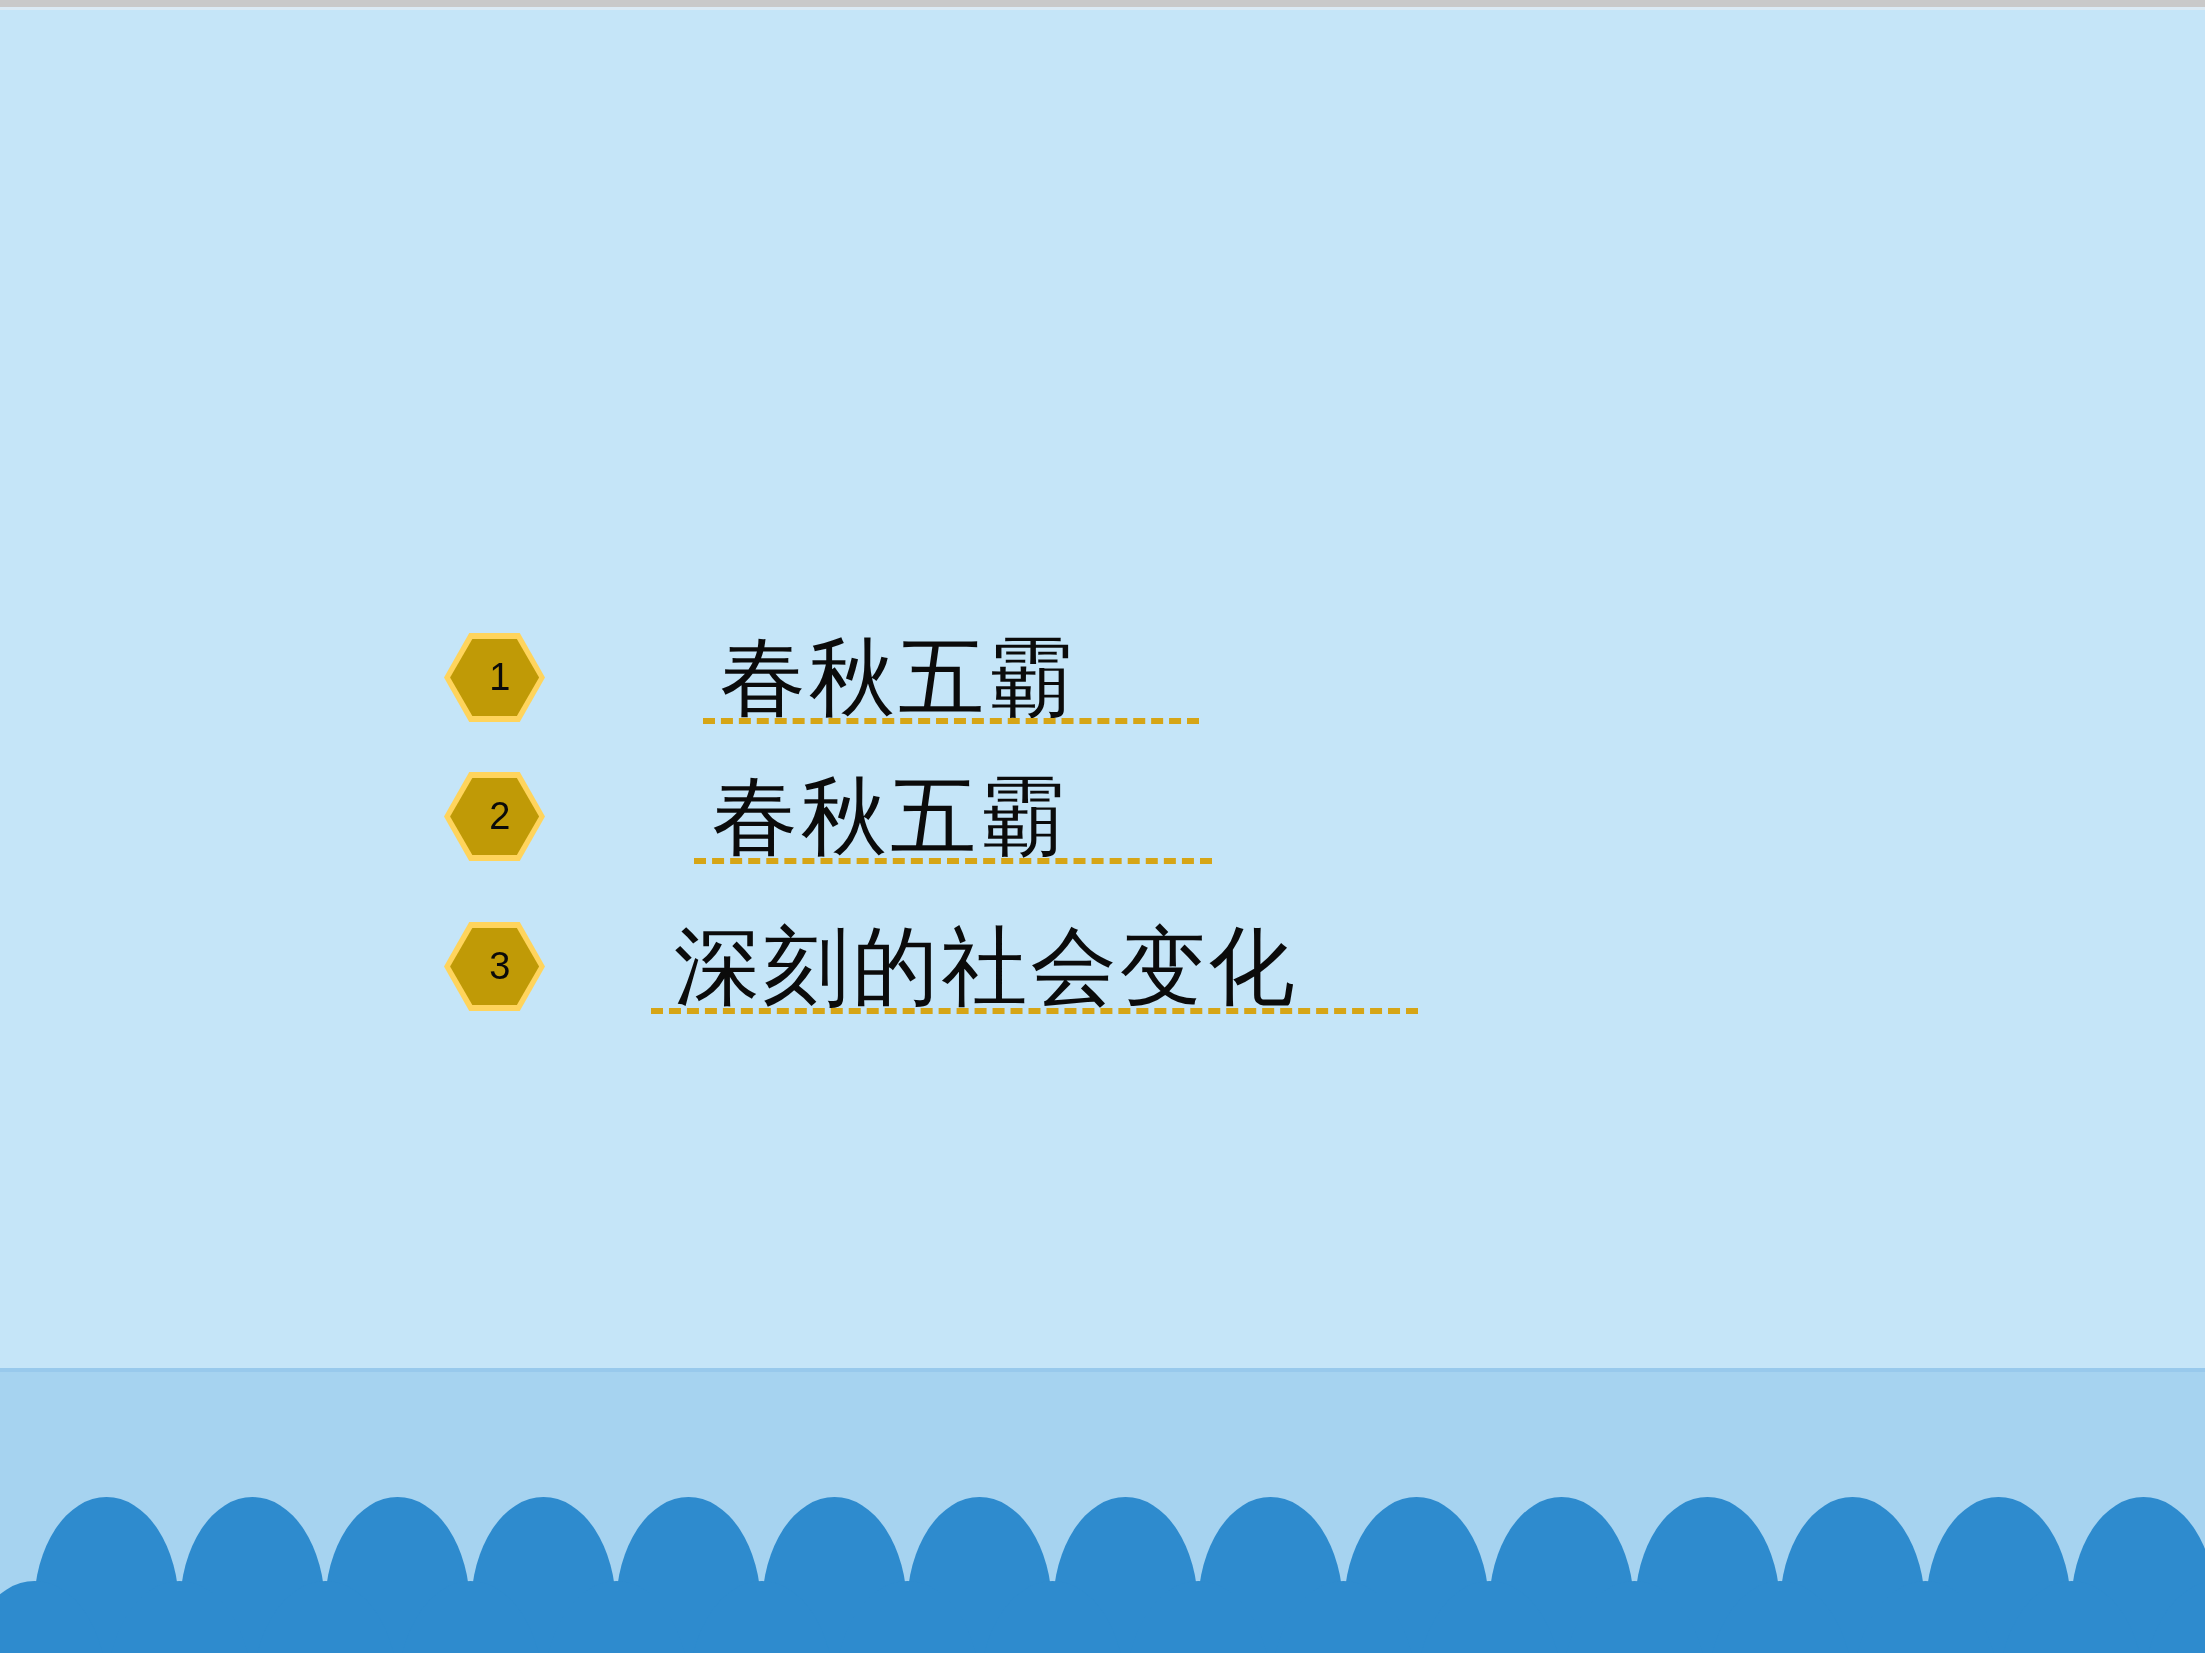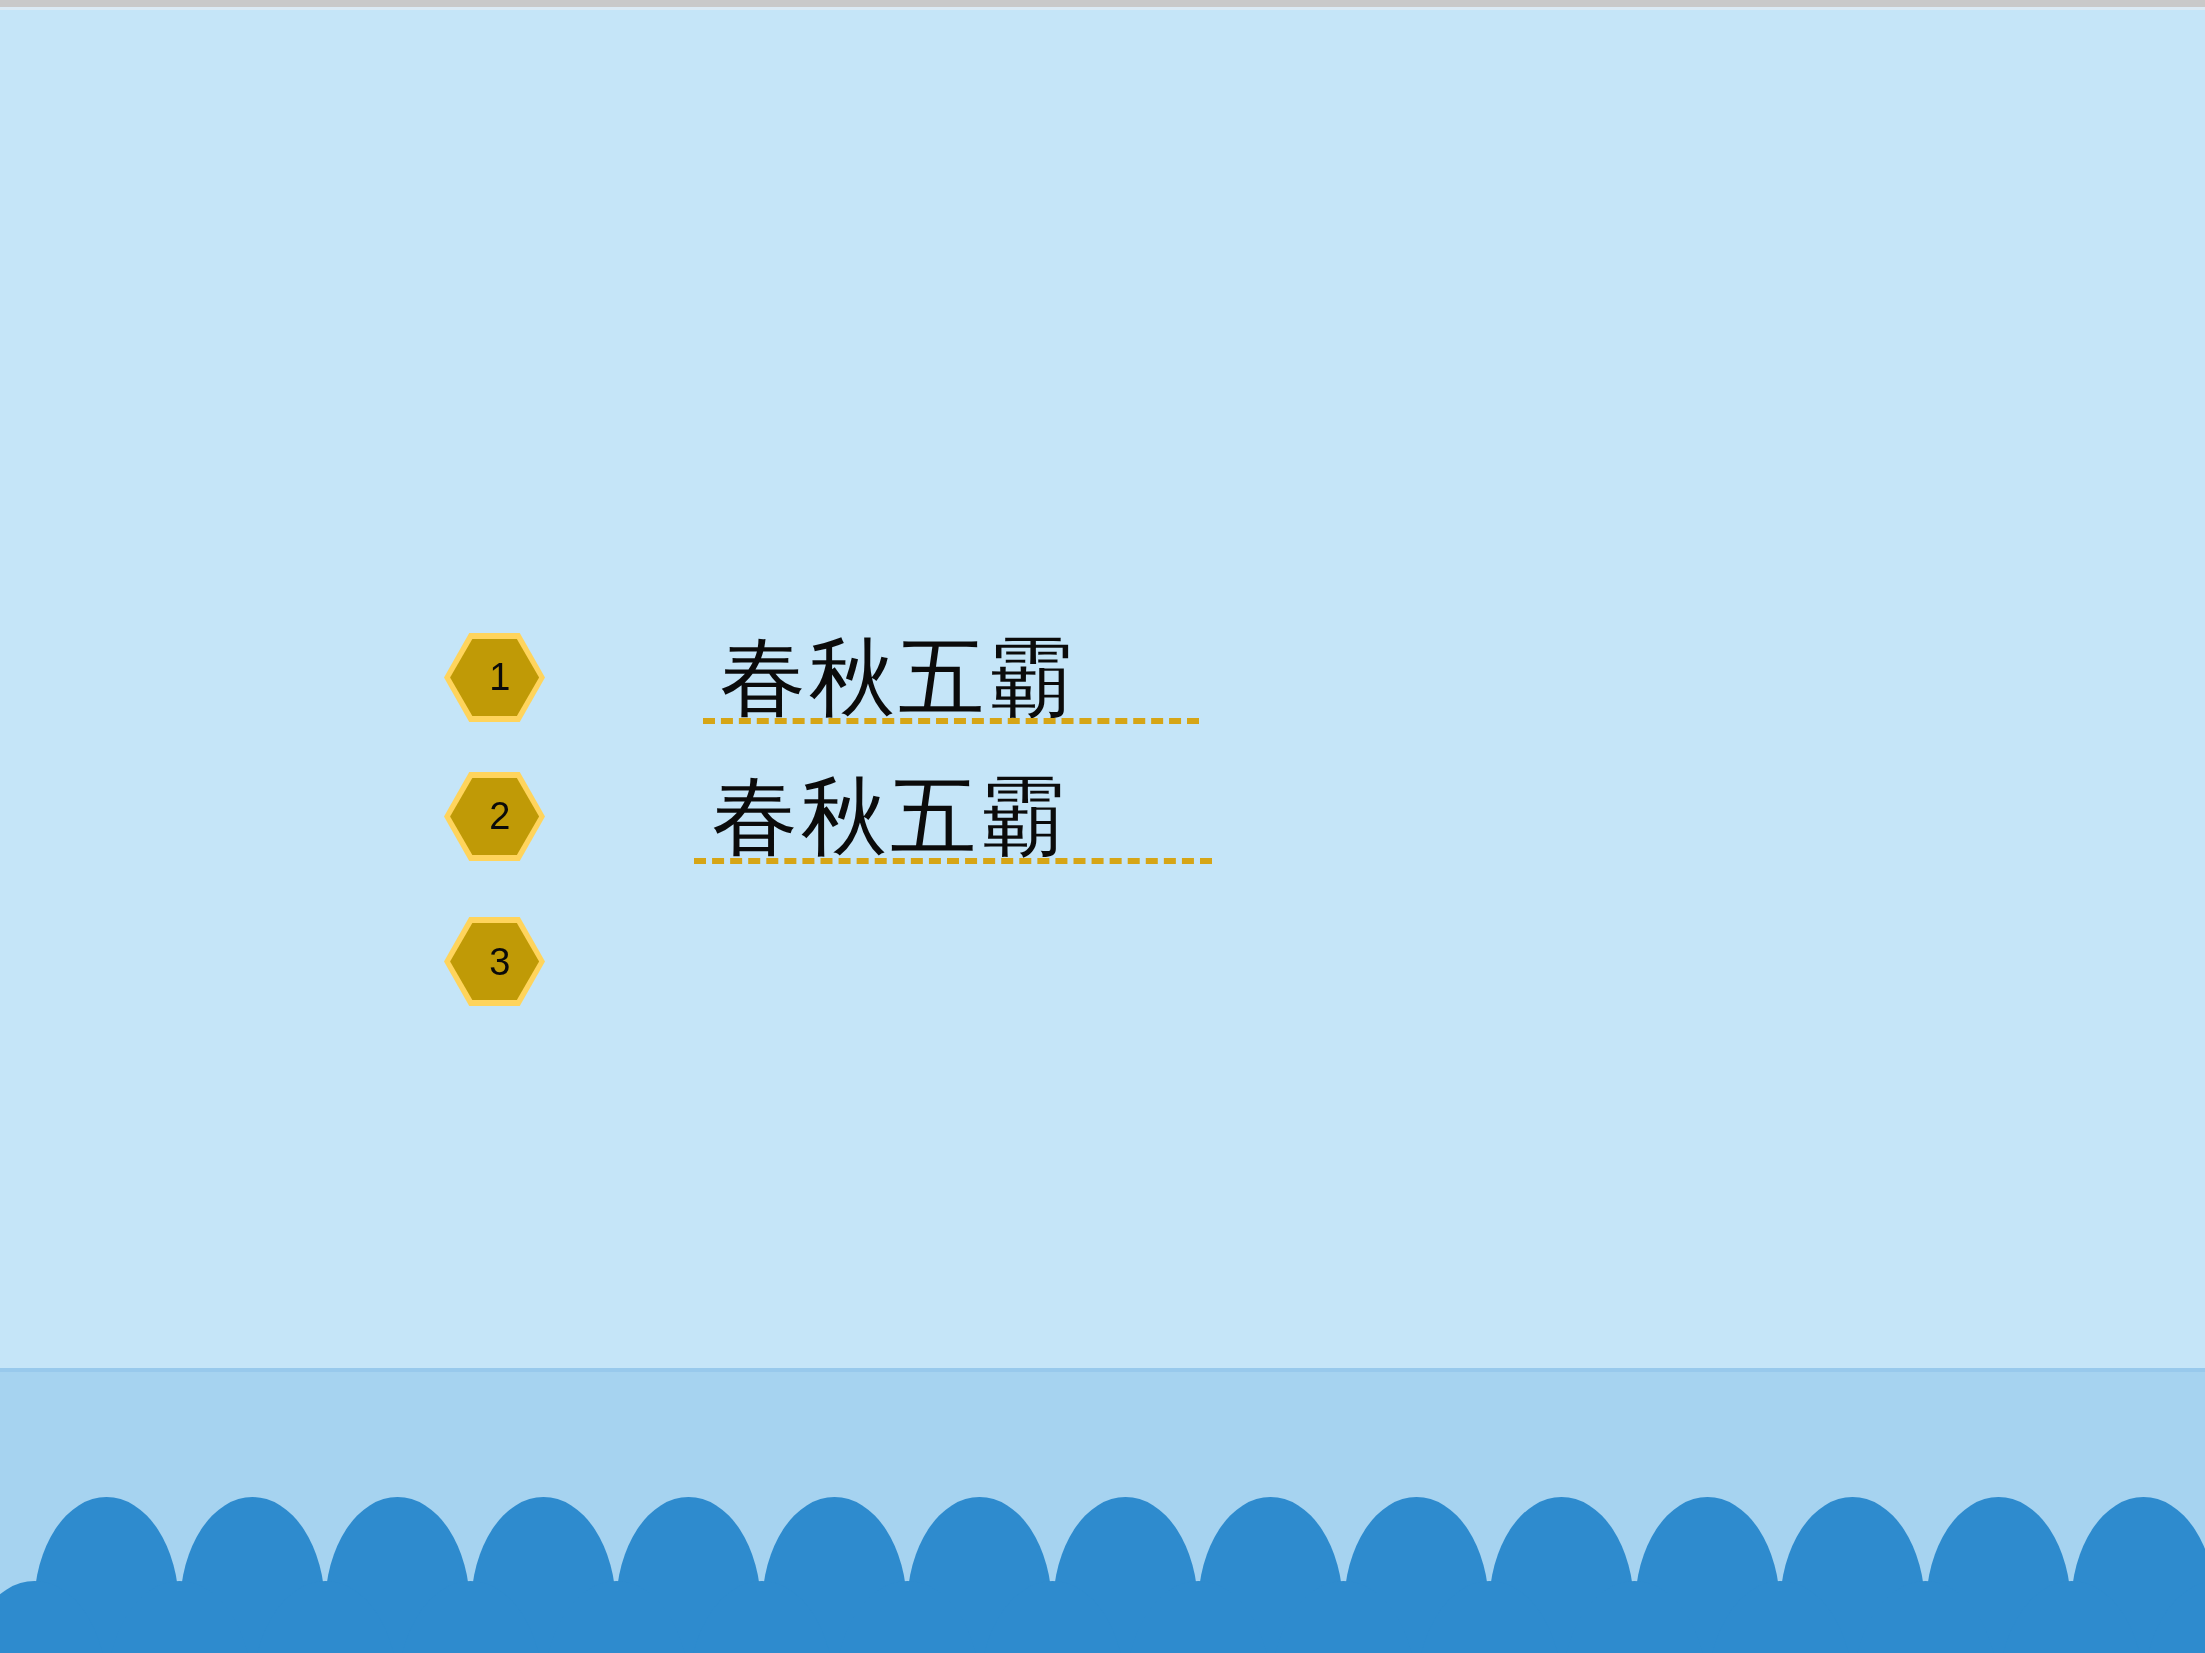--- a/index.html
+++ b/index.html
@@ -239,17 +239,21 @@
         <span class="label">春秋五霸</span>
         <span class="label-underline"></span>
       </div>
     </div>
 
     <div class="row row-3">
       <div class="hex">
         <div class="hex-inner"></div>
         <span class="hex-num">3</span>
       </div>
+      <div class="label-wrap">
+        <span class="label">深刻的社会变化</span>
+        <span class="label-underline"></span>
+      </div>
     </div>
 
   </div>
 </div>
 
 
 </body></html>

